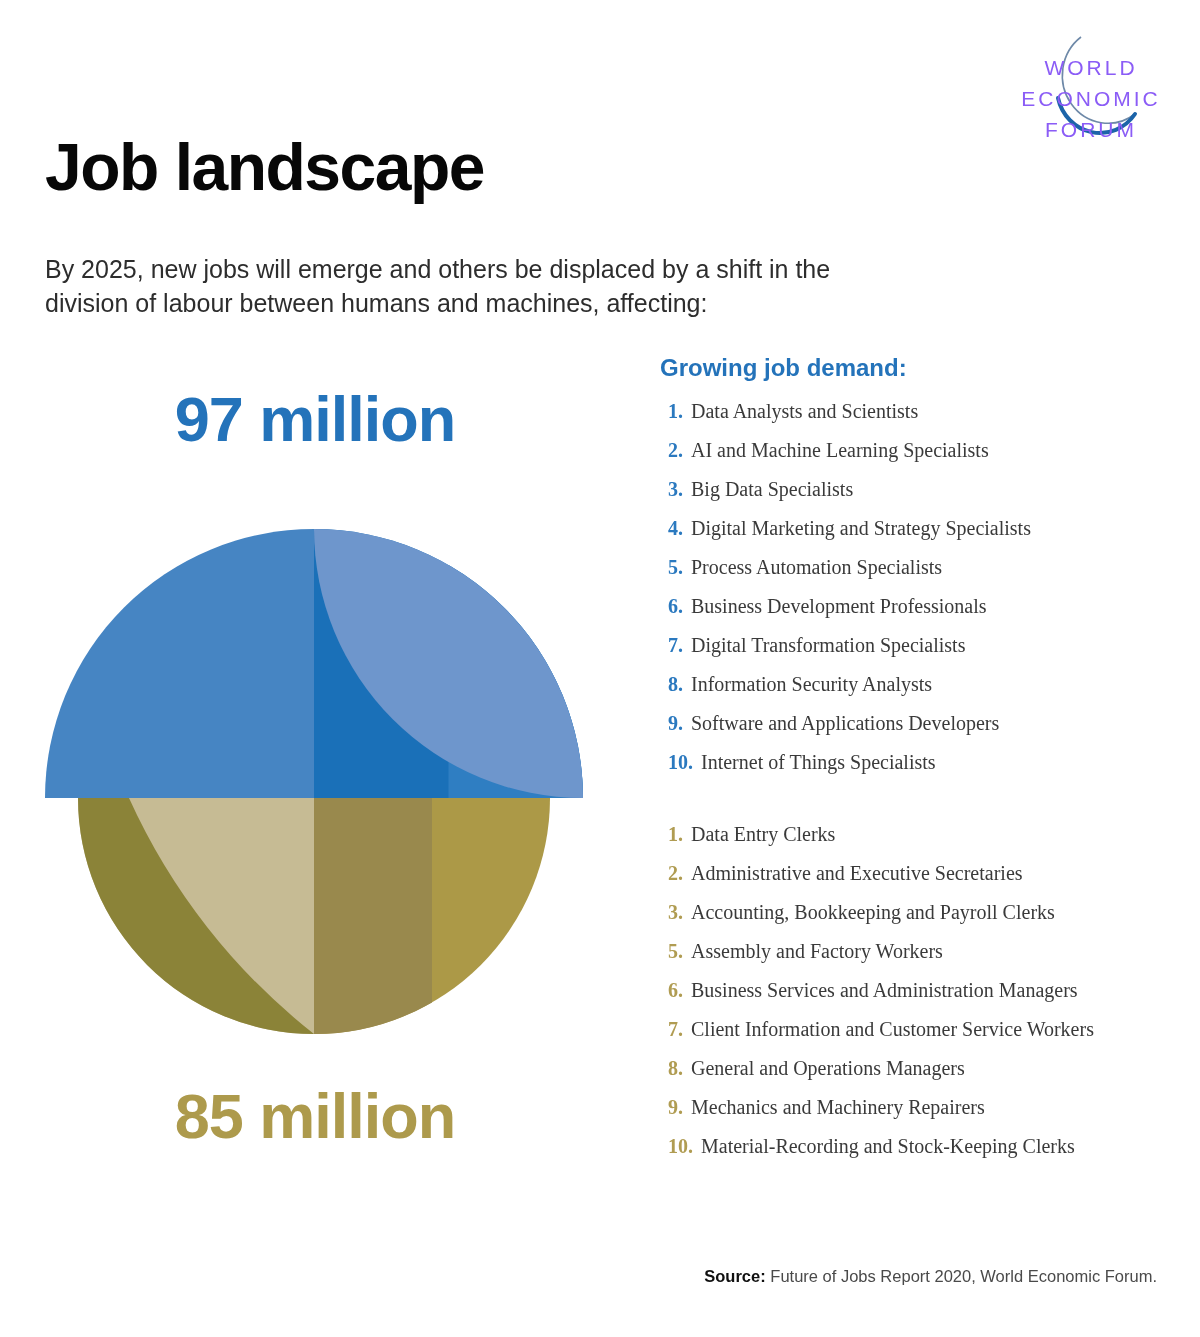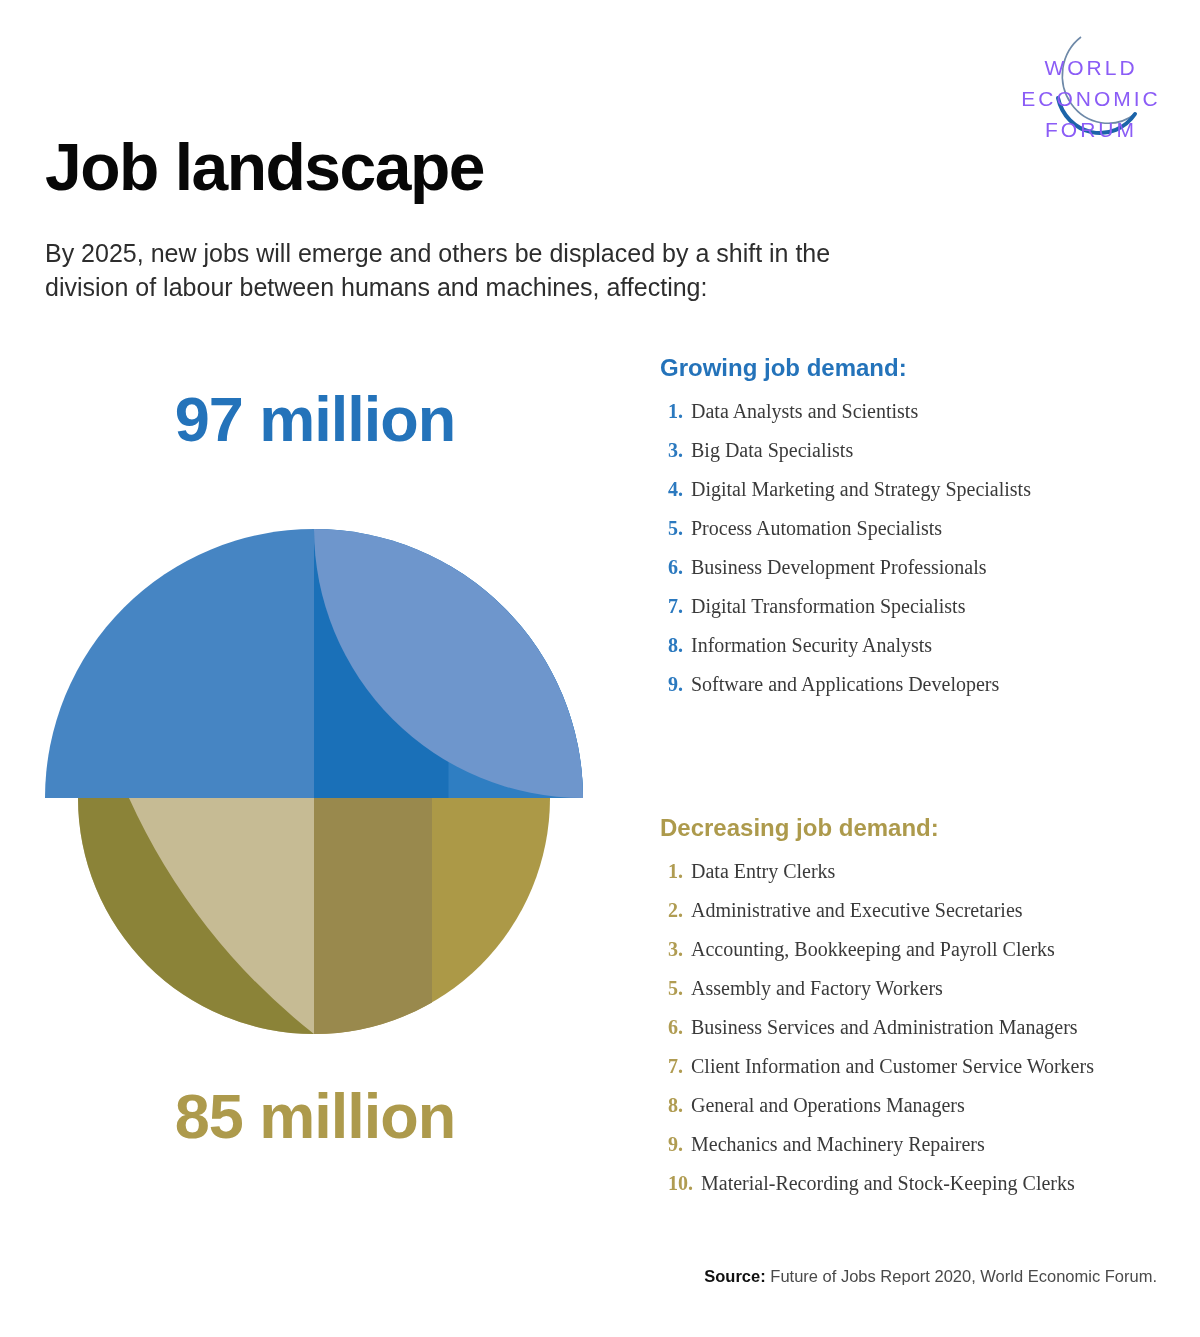--- a/index.html
+++ b/index.html
@@ -12,21 +12,21 @@
     position:absolute;left:1008px;top:40px;width:166px;text-align:center;
     font-size:21px;line-height:31px;letter-spacing:3px;color:#8b5cf6;font-weight:400;margin-top:12px;
   }
   .logo-arc-svg{position:absolute;left:1000px;top:25px;width:200px;height:120px;pointer-events:none;}
   
   .title{
     position:absolute;left:45px;top:134px;margin:0;
     font-size:66px;line-height:66px;font-weight:700;letter-spacing:-1.5px;color:#070707;
   }
   .subtitle{
-    position:absolute;left:45px;top:236px;margin:0;width:920px;
+    position:absolute;left:45px;top:252px;margin:0;width:920px;
     font-size:25px;line-height:34px;color:#2d2d2d;font-weight:400;
   }
   
   .big-value{
     position:absolute;left:45px;width:540px;text-align:center;
     font-size:63px;line-height:78px;font-weight:700;letter-spacing:-1px;
   }
   .growing-value{top:380px;color:#2473ba;}
   .decreasing-value{top:1077px;color:#ad9a4c;}
   .circle-svg{position:absolute;left:45px;top:529px;width:538px;height:506px;}
@@ -81,32 +81,33 @@
     <path d="M 505 269 A 236 236 0 0 1 269 505 L 269 269 Z" fill="#ac9947"></path>
     <path d="M 269 269 L 387 269 L 387 473.4 A 236 236 0 0 1 269 505 L 269 269 Z" fill="#99894d"></path>
     <path d="M 269 505 A 236 236 0 0 1 33 269 L 269 269 Z" fill="#c6bb94"></path>
     <path d="M 33 269 L 84 269 A 630 630 0 0 0 269 505 A 236 236 0 0 1 33 269 Z" fill="#8b8338"></path>
   </svg>
 
   <section class="list-section grow-section">
     <h2 class="list-heading">Growing job demand:</h2>
     <ol class="job-list">
       <li><span class="num">1.</span><span>Data Analysts and Scientists</span></li>
+      <li><span class="num">2.</span><span>AI and Machine Learning Specialists</span></li>
       <li><span class="num">3.</span><span>Big Data Specialists</span></li>
       <li><span class="num">4.</span><span>Digital Marketing and Strategy Specialists</span></li>
       <li><span class="num">5.</span><span>Process Automation Specialists</span></li>
       <li><span class="num">6.</span><span>Business Development Professionals</span></li>
       <li><span class="num">7.</span><span>Digital Transformation Specialists</span></li>
       <li><span class="num">8.</span><span>Information Security Analysts</span></li>
       <li><span class="num">9.</span><span>Software and Applications Developers</span></li>
+      <li><span class="num">10.</span><span>Internet of Things Specialists</span></li>
     </ol>
   </section>
 
   <section class="list-section decr-section">
-    <h2 class="list-heading">Decreasing job demand:</h2>
     <ol class="job-list">
       <li><span class="num">1.</span><span>Data Entry Clerks</span></li>
       <li><span class="num">2.</span><span>Administrative and Executive Secretaries</span></li>
       <li><span class="num">3.</span><span>Accounting, Bookkeeping and Payroll Clerks</span></li>
       <li><span class="num">5.</span><span>Assembly and Factory Workers</span></li>
       <li><span class="num">6.</span><span>Business Services and Administration Managers</span></li>
       <li><span class="num">7.</span><span>Client Information and Customer Service Workers</span></li>
       <li><span class="num">8.</span><span>General and Operations Managers</span></li>
       <li><span class="num">9.</span><span>Mechanics and Machinery Repairers</span></li>
       <li><span class="num">10.</span><span>Material-Recording and Stock-Keeping Clerks</span></li>

